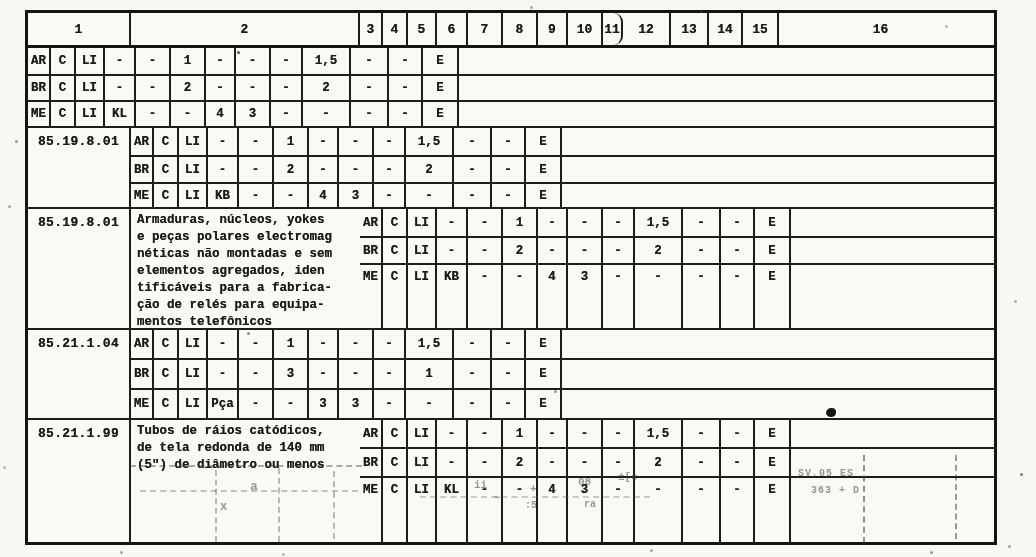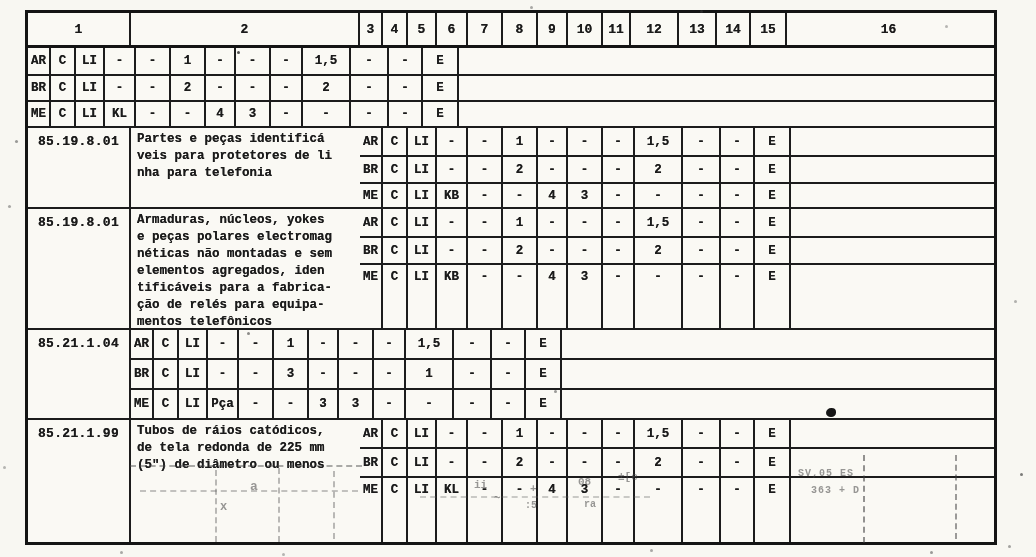--- a/index.html
+++ b/index.html
@@ -101,21 +101,21 @@
       <div class="cell hcell" style="width: 103px;">1</div>
       <div class="cell hcell" style="width: 229px;">2</div>
       <div class="cell hcell" style="width: 23px;">3</div>
       <div class="cell hcell" style="width: 25px;">4</div>
       <div class="cell hcell" style="width: 29px;">5</div>
       <div class="cell hcell" style="width: 31px;">6</div>
       <div class="cell hcell" style="width: 35px;">7</div>
       <div class="cell hcell" style="width: 35px;">8</div>
       <div class="cell hcell" style="width: 30px;">9</div>
       <div class="cell hcell" style="width: 35px;">10</div>
-      <div class="cell hcell" style="width: 28px;">11</div>
+      <div class="cell hcell" style="width: 20px; border-radius: 9px;">11</div>
       <div class="cell hcell" style="width: 48px;">12</div>
       <div class="cell hcell" style="width: 38px;">13</div>
       <div class="cell hcell" style="width: 34px;">14</div>
       <div class="cell hcell" style="width: 36px;">15</div>
       <div class="cell hcell lastcol" style="width: 203px;">16</div>
     </div>
   <div id="tbody" style="display:flex;flex-direction:column;flex:1;">
       <div class="block" style="height: 78px;">
         <div class="rows">
           <div class="subrow" style="height: 26px;">
@@ -163,23 +163,20 @@
             <div class="cell" style="width: 48px;">-</div>
             <div class="cell" style="width: 38px;">-</div>
             <div class="cell" style="width: 34px;">-</div>
             <div class="cell" style="width: 36px;">E</div>
             <div class="cell lastcol" style="width: 203px;"></div>
           </div>
         </div>
       </div>
       <div class="block" style="height: 79px;">
         <div class="cell codecell">85.19.8.01</div>
-        <div class="desccell">Partes e peças identificá
-veis para protetores de li
-nha para telefonia</div>
         <div class="rows">
           <div class="subrow" style="height: 27px;">
             <div class="cell" style="width: 23px;">AR</div>
             <div class="cell" style="width: 25px;">C</div>
             <div class="cell" style="width: 29px;">LI</div>
             <div class="cell" style="width: 31px;">-</div>
             <div class="cell" style="width: 35px;">-</div>
             <div class="cell" style="width: 35px;">1</div>
             <div class="cell" style="width: 30px;">-</div>
             <div class="cell" style="width: 35px;">-</div>
@@ -333,21 +330,21 @@
             <div class="cell" style="width: 38px;">-</div>
             <div class="cell" style="width: 34px;">-</div>
             <div class="cell" style="width: 36px;">E</div>
             <div class="cell lastcol" style="width: 203px;"></div>
           </div>
         </div>
       </div>
       <div class="block lastblock">
         <div class="cell codecell">85.21.1.99</div>
         <div class="desccell">Tubos de ráios catódicos,
-de tela redonda de 225 mm
+de tela redonda de 140 mm
 (5") de diâmetro ou menos</div>
         <div class="rows">
           <div class="subrow" style="height: 27px;">
             <div class="cell" style="width: 23px;">AR</div>
             <div class="cell" style="width: 25px;">C</div>
             <div class="cell" style="width: 29px;">LI</div>
             <div class="cell" style="width: 31px;">-</div>
             <div class="cell" style="width: 35px;">-</div>
             <div class="cell" style="width: 35px;">1</div>
             <div class="cell" style="width: 30px;">-</div>

